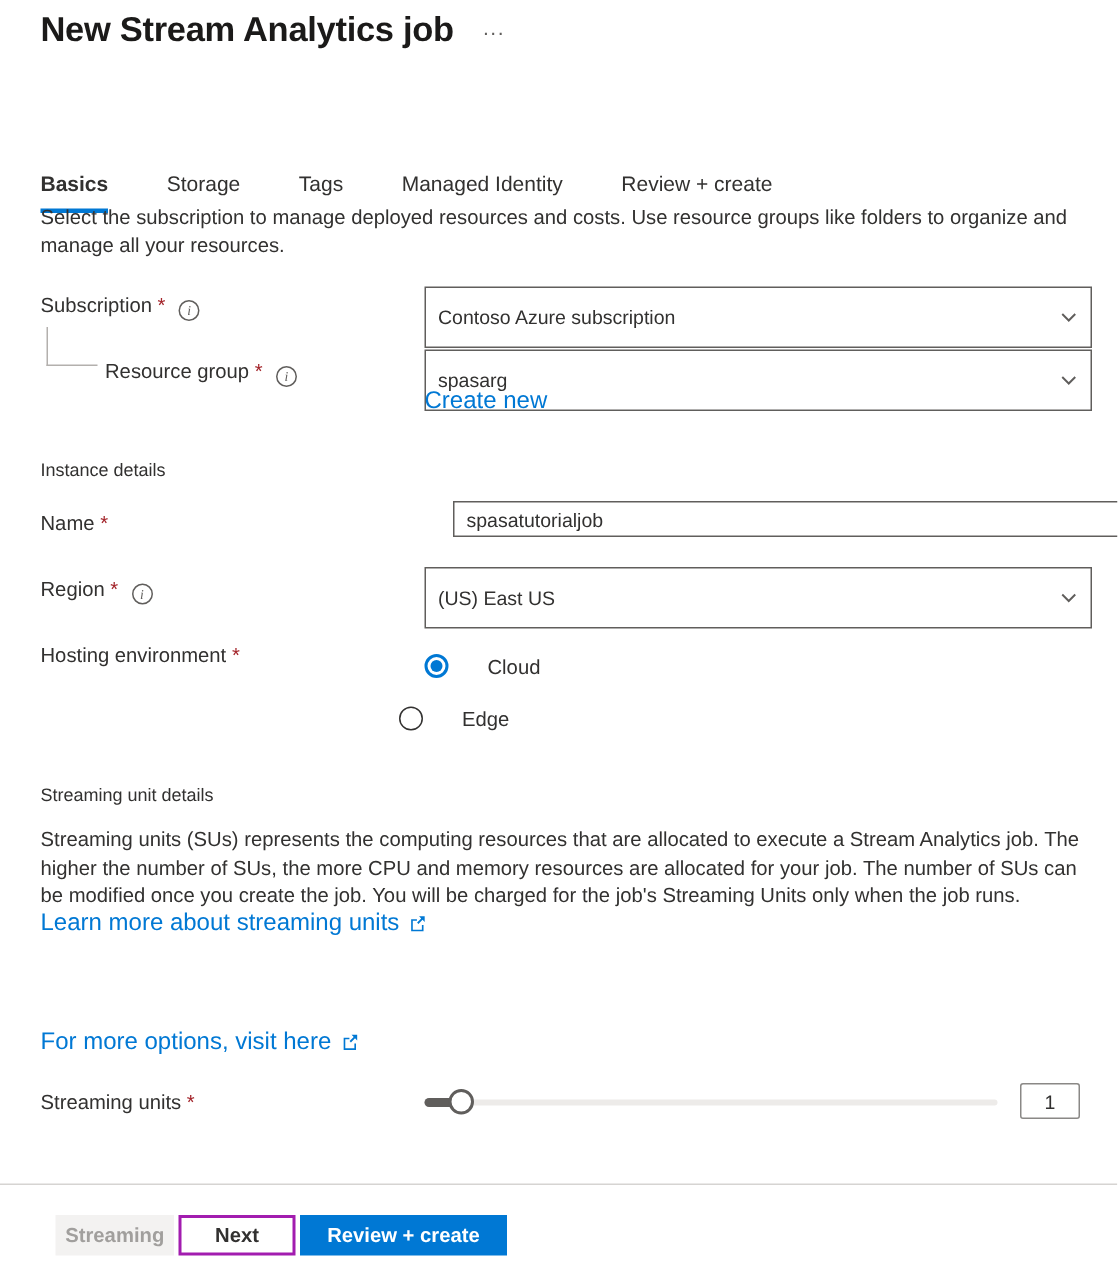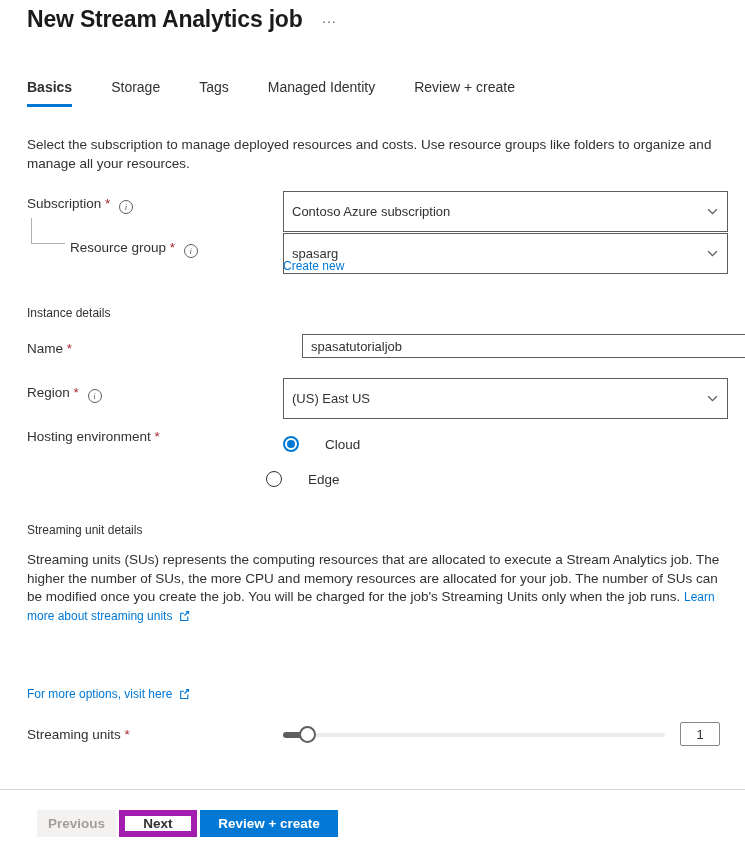--- a/index.html
+++ b/index.html
@@ -8,21 +8,21 @@
   #app { position:relative; width:745px; height:843px; background:#fff; overflow:hidden; }
 
   .abs { position:absolute; }
 
   
   .page-title { left:27px; top:6px; font-size:23px; font-weight:700; color:#1b1a19; letter-spacing:-0.2px; }
   .title-menu { left:322px; top:10px; font-size:14px; color:#605e5c; letter-spacing:1px; cursor:pointer; }
 
   
   .tabs { left:27px; top:79px; display:flex; }
-  .tab { font-size:14px; color:#323130; padding-bottom:9px; margin-right:39px; cursor:pointer; white-space:nowrap; }
+  .tab { font-size:14px; color:#323130; padding-bottom:9px; margin-right:39px; cursor:pointer; white-space:nowrap;margin-top:35px; }
   .tab.active { font-weight:700; border-bottom:3px solid #0078d4; }
 
   
   .intro { left:27px; top:135px; width:694px; font-size:13.5px; line-height:19px; color:#323130; }
 
   .label { font-size:13.5px; color:#323130; white-space:nowrap; }
   .req { color:#a4262c; }
   .info-icon { display:inline-flex; align-items:center; justify-content:center;
     width:14px; height:14px; border:1px solid #605e5c; border-radius:50%;
     font-size:9px; color:#605e5c; font-family:"Liberation Serif", serif; font-style:italic;
@@ -32,21 +32,21 @@
     display:flex; align-items:center; padding:0 8px; font-size:13px; color:#323130; cursor:pointer; }
   .field .val { flex:1; overflow:hidden; white-space:nowrap; }
   .field svg { flex:none; }
 
   input.textbox { left:283px; width:445px; height:24px; border:1px solid #605e5c; background:#fff;
     padding:0 8px; font-size:13px; color:#323130; font-family:"Liberation Sans", sans-serif; outline:none; }
 
   .connector { left:31px; top:218px; width:34px; height:26px;
     border-left:1px solid #b3b0ad; border-bottom:1px solid #b3b0ad; }
 
-  a.link { color:#0078d4; text-decoration:none; font-size:12px; cursor:pointer; }
+  a.link { color:#0078d4; text-decoration:none; font-size:16px; cursor:pointer; }
   .ext-icon { margin-left:3px; vertical-align:-1px; }
 
   .section-heading { font-size:12px; font-weight:400; color:#323130; }
 
   
   .radio-row { display:flex; align-items:center; cursor:pointer; }
   .radio-outer { width:16px; height:16px; border-radius:50%; border:1px solid #323130;
     background:#fff; display:flex; align-items:center; justify-content:center; flex:none; }
   .radio-outer.sel { border:2px solid #0078d4; }
   .radio-dot { width:8px; height:8px; border-radius:50%; background:#0078d4; }
@@ -63,21 +63,21 @@
   input.units-box { left:680px; top:722px; width:40px; height:24px; border:1px solid #8a8886;
     border-radius:2px; text-align:center; font-size:13px; color:#323130;
     font-family:"Liberation Sans", sans-serif; outline:none; }
 
   .divider { left:0; top:789px; width:745px; height:1px; background:#d6d4d2; }
 
   .btn { top:810px; height:27px; display:flex; align-items:center; justify-content:center;
     font-size:13.5px; font-weight:600; cursor:pointer; border:none;
     font-family:"Liberation Sans", sans-serif; }
   .btn-previous { left:37px; width:79px; background:#f3f2f1; color:#a19f9d; cursor:default; }
-  .btn-next { left:119px; width:78px; background:#fff; border:6px solid #a21caf; color:#323130; }
+  .btn-next { left:119px; width:78px; background:#fff; border:2px solid #a21caf; color:#323130; }
   .btn-primary { left:200px; width:138px; background:#0078d4; color:#fff; }
 </style>
 </head>
 <body>
 
 <div id="app">
 
   <h1 class="abs page-title">New Stream Analytics job</h1>
   <div class="abs title-menu">...</div>
 
@@ -176,17 +176,17 @@
   <div class="abs label" style="left:27px; top:727px;">
     <span>Streaming units</span>
     <span class="req">*</span>
   </div>
   <div class="abs slider-track"></div>
   <div class="abs slider-fill"></div>
   <div class="abs slider-handle"></div>
   <input class="abs units-box" value="1" style="">
 
   <div class="abs divider"></div>
-  <button class="abs btn btn-previous" disabled="">Previous</button>
+  <button class="abs btn btn-previous" disabled="">Streaming</button>
   <button class="abs btn btn-next">Next</button>
   <button class="abs btn btn-primary">Review + create</button>
 
 </div>
 
 </body></html>

